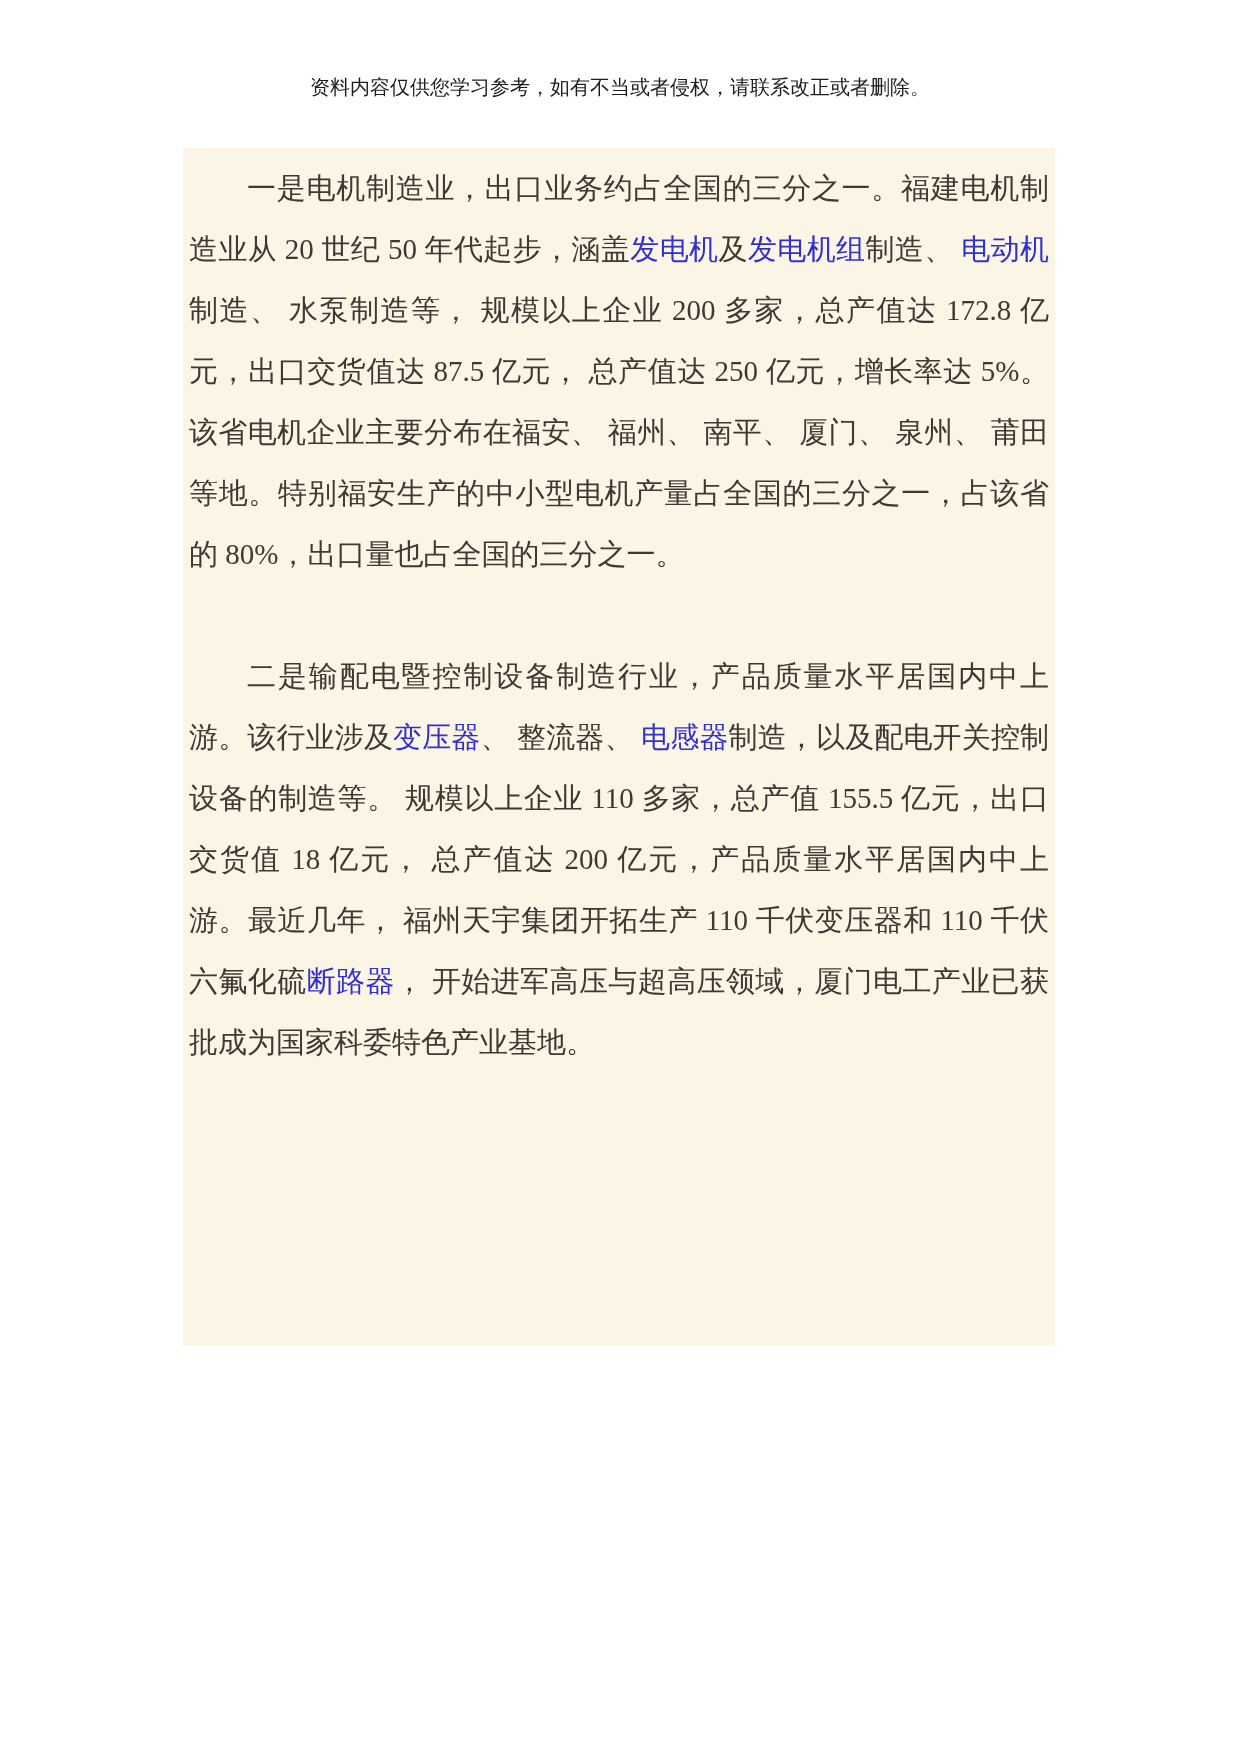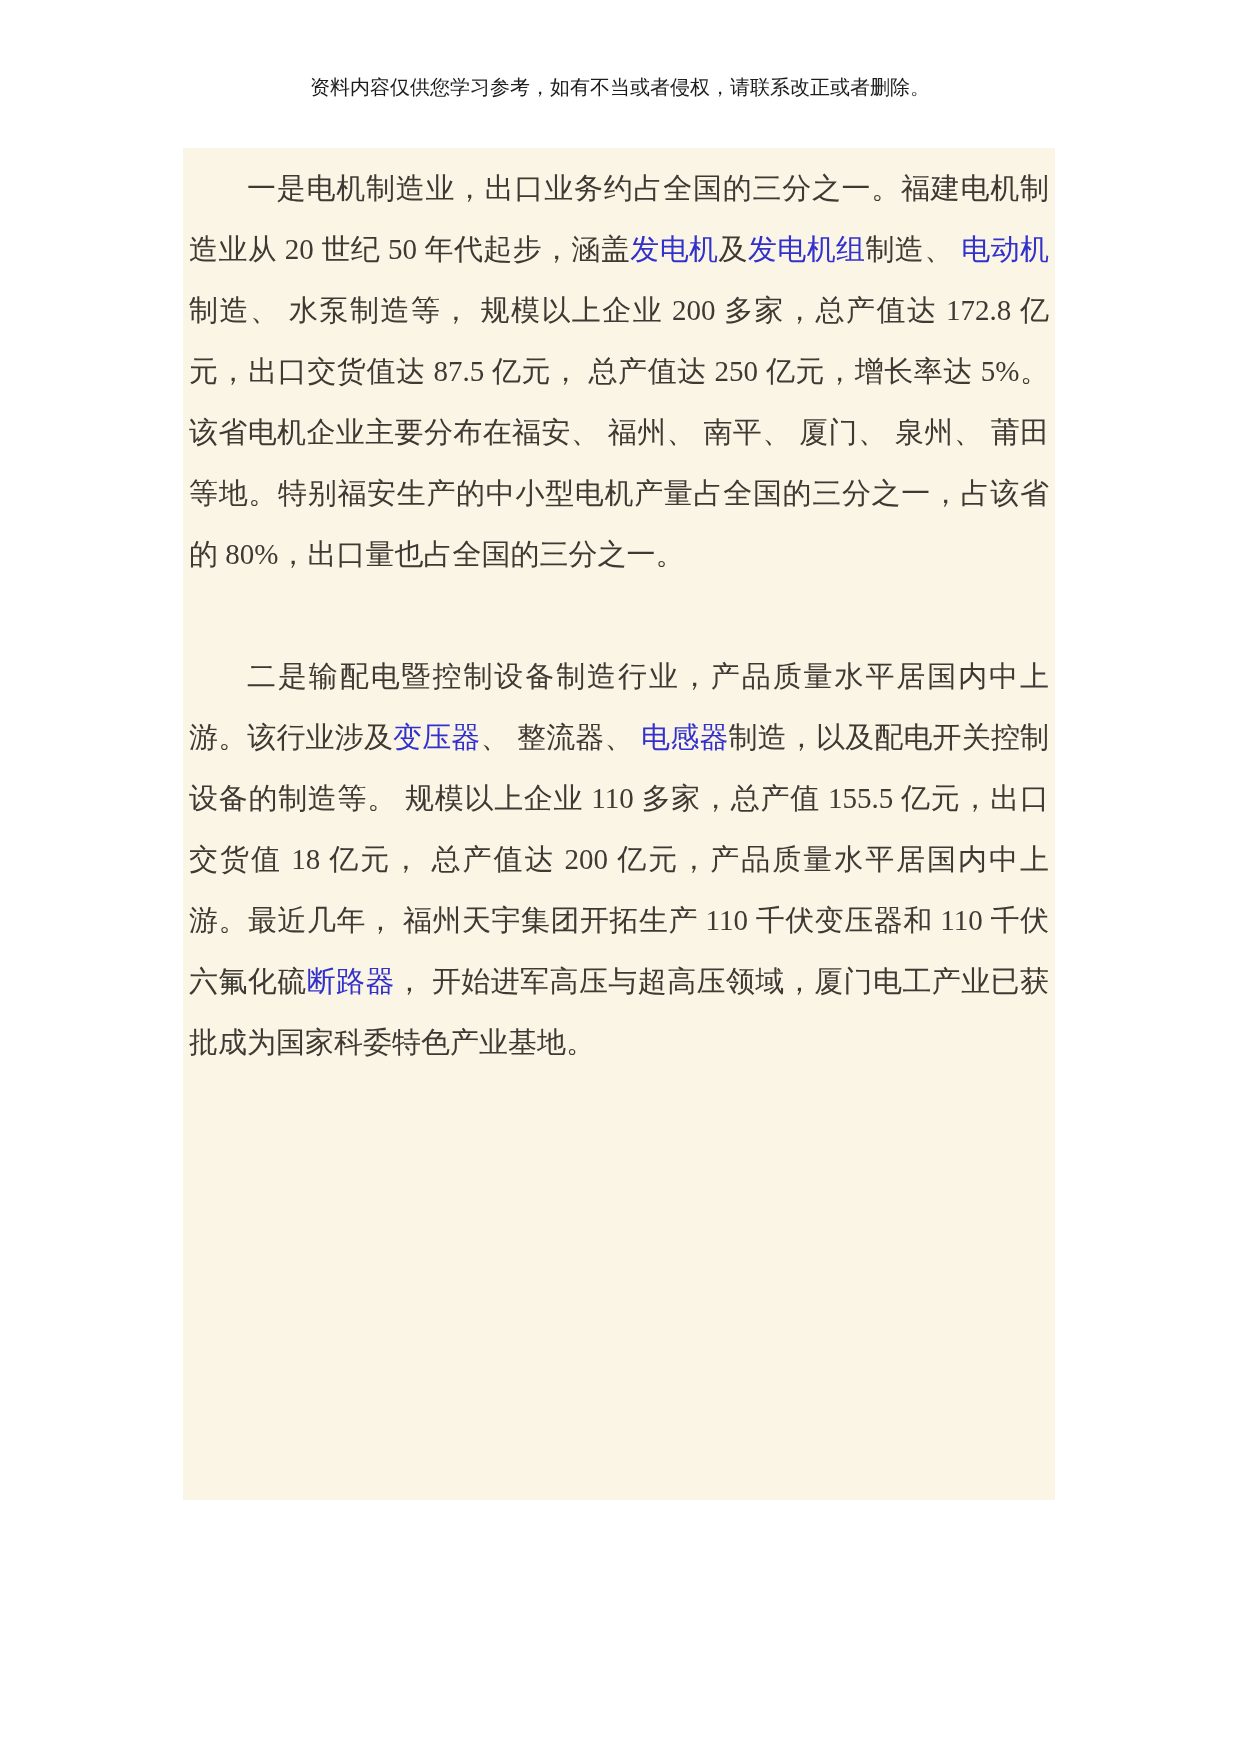--- a/index.html
+++ b/index.html
@@ -3,21 +3,21 @@
 <meta charset="utf-8">
 <style>
   html, body {
     margin: 0;
     padding: 0;
     background: #ffffff;
   }
   .page {
     position: relative;
     width: 1240px;
-    height: 1500px;
+    height: 1346px;
     background: #ffffff;
     overflow: hidden;
     font-family: "Liberation Serif", "DejaVu Serif", serif;
   }
   .disclaimer {
     position: absolute;
     top: 74px;
     left: 0;
     width: 1240px;
     text-align: center;

